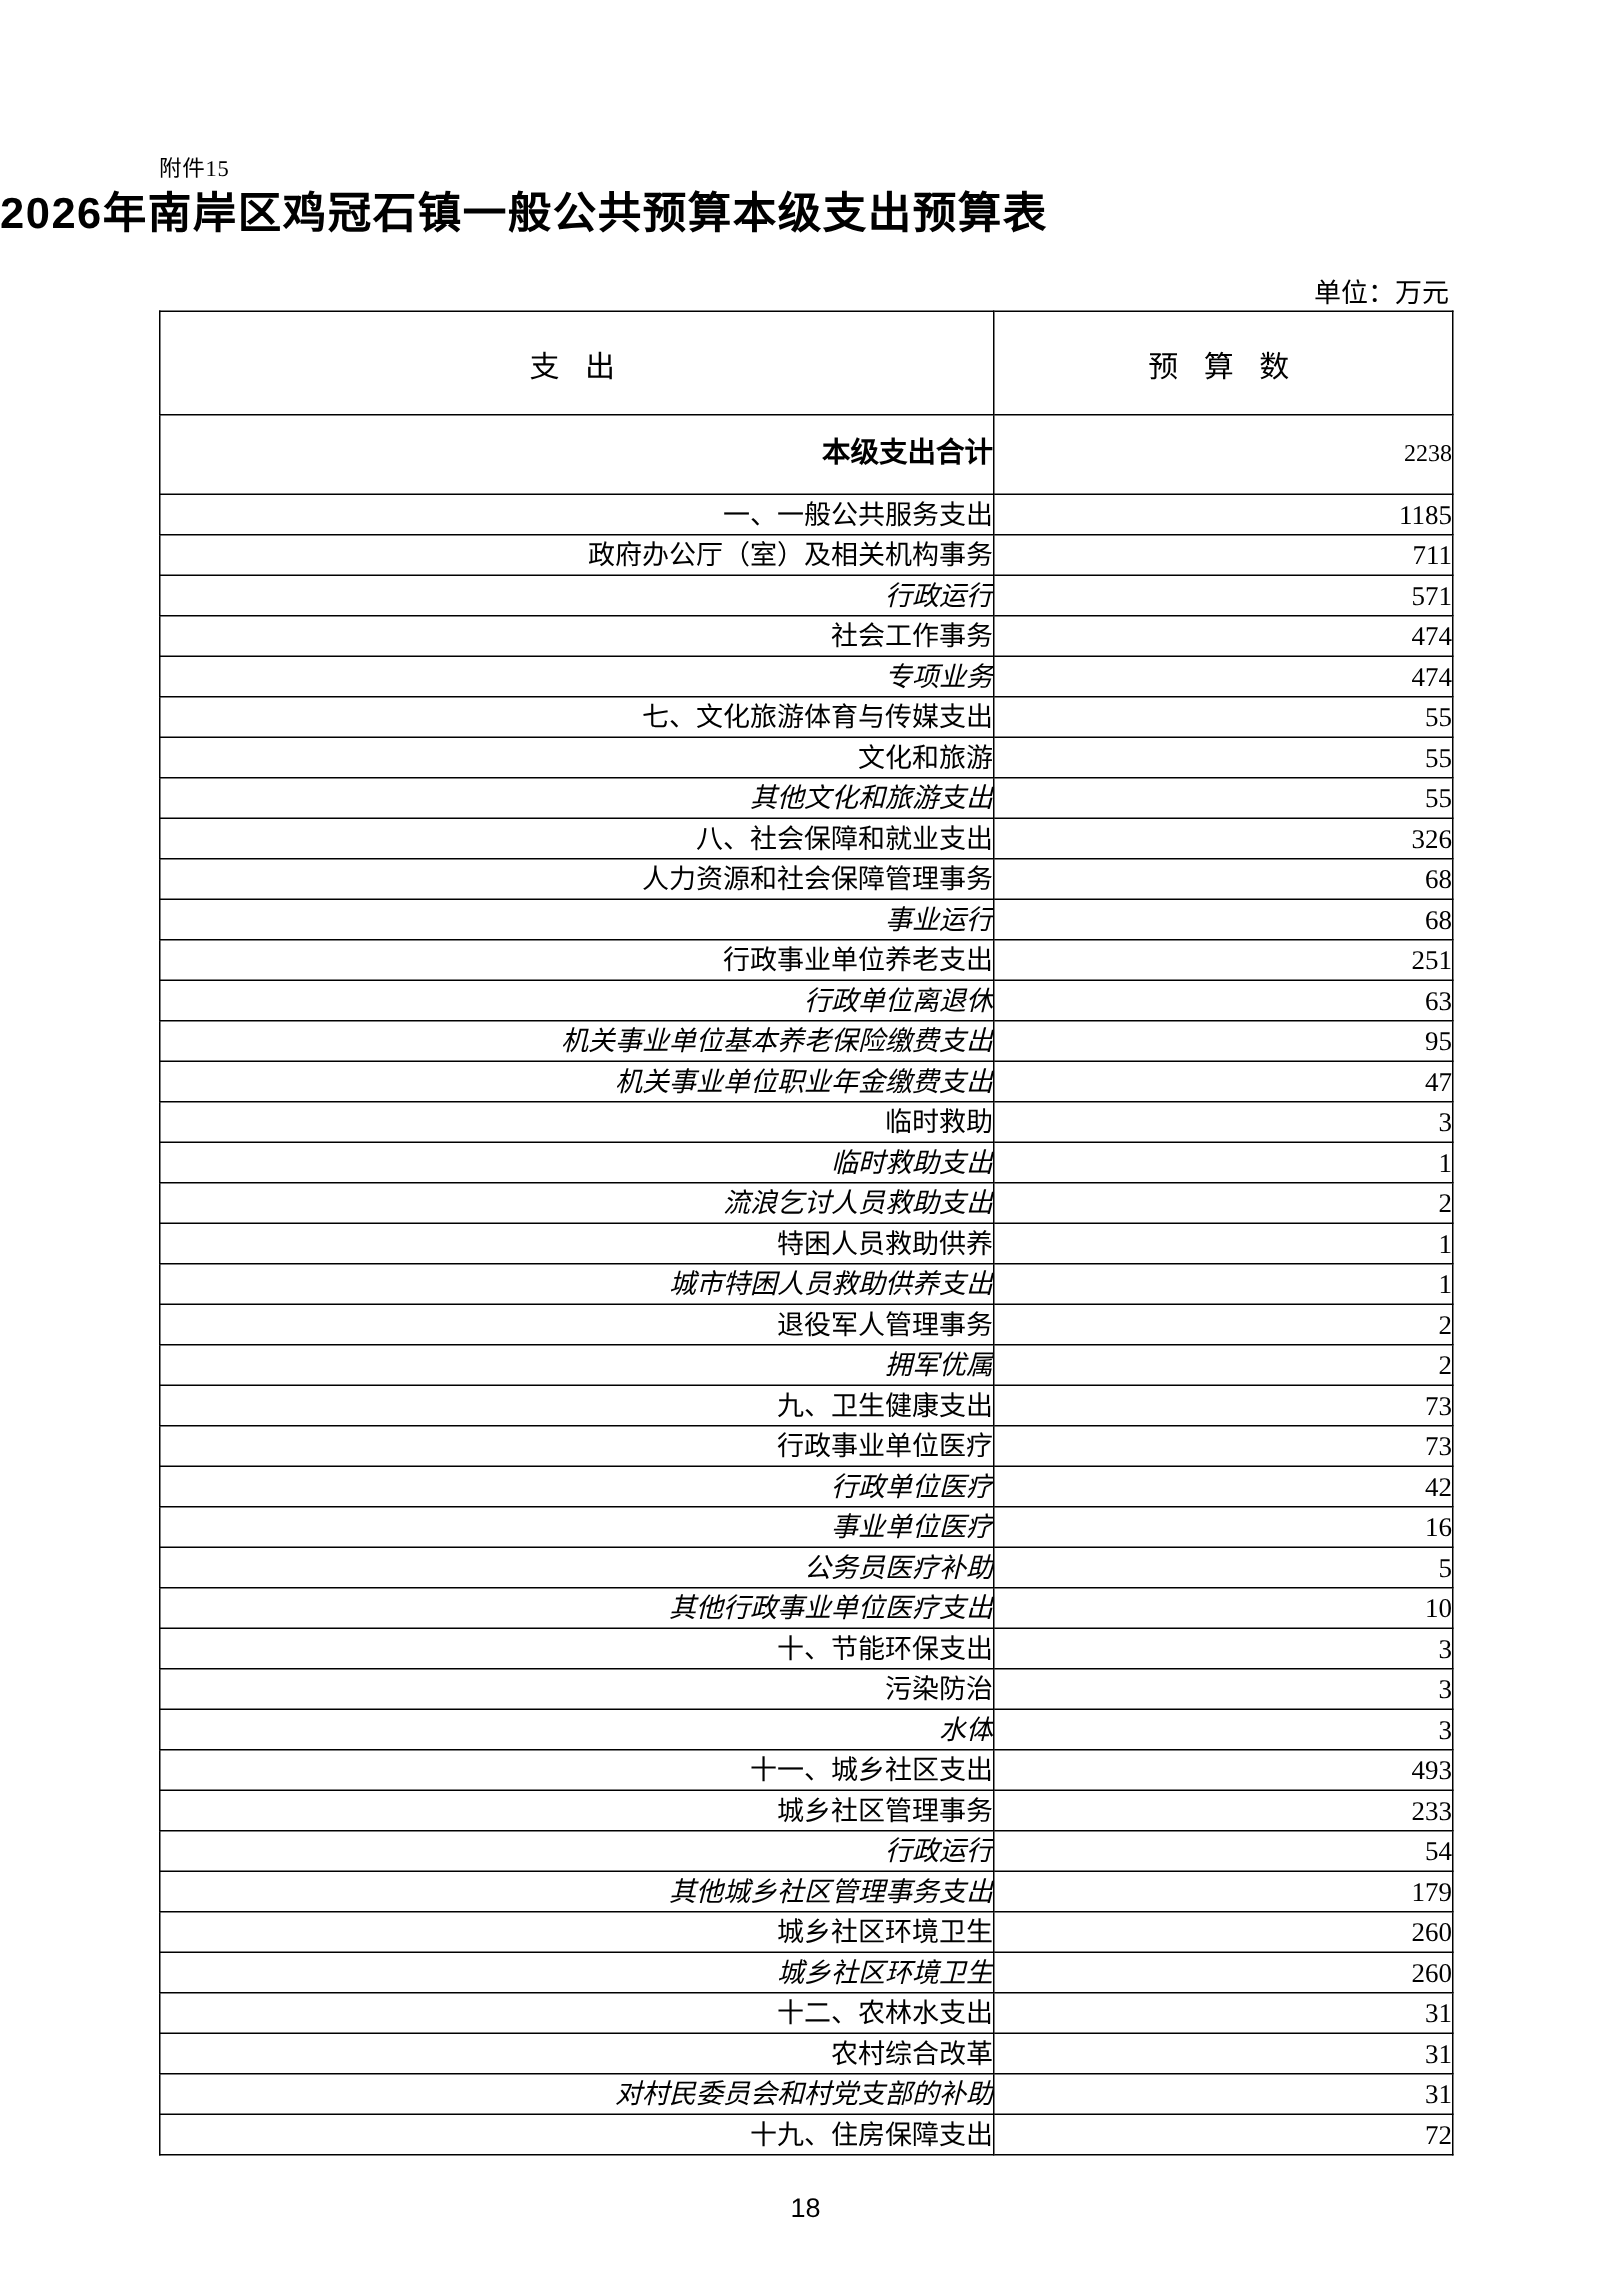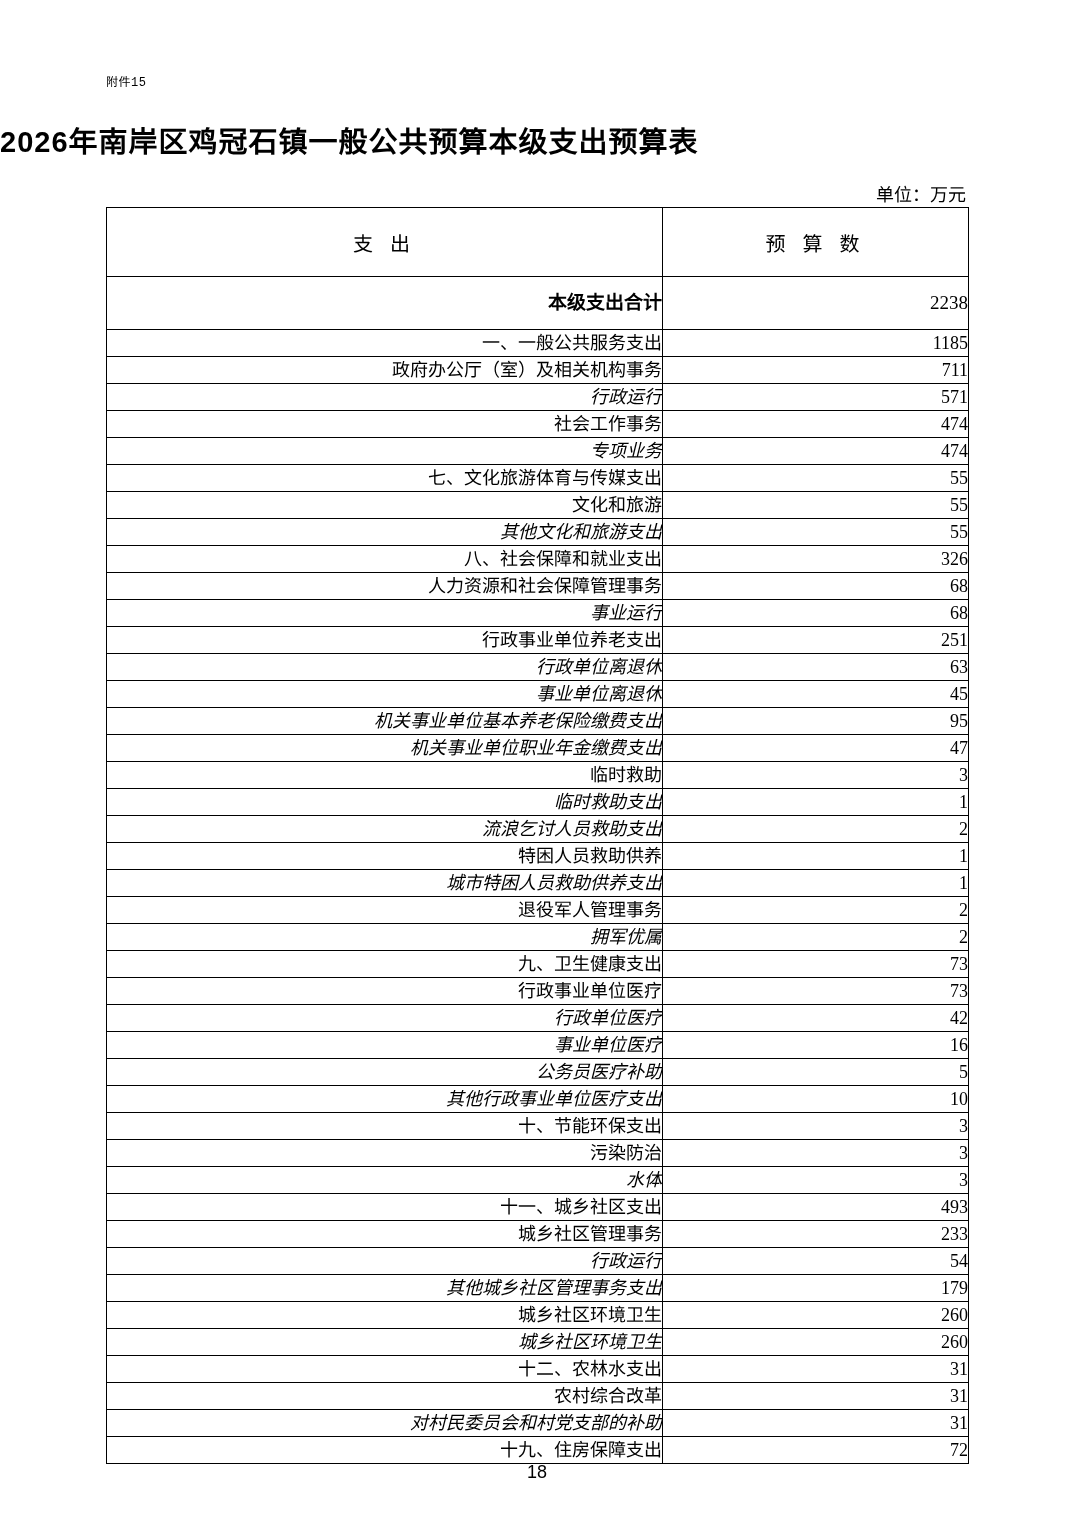--- a/index.html
+++ b/index.html
@@ -16,24 +16,24 @@
   }
   .page {
     width: 1074px;
     height: 1520px;
     box-sizing: border-box;
     padding: 0;
     position: relative;
   }
   .attachment-label {
     position: absolute;
-    top: 72px;
+    top: 100px;
     left: 106px;
-    font-size: 12px;
-    font-family: Liberation Mono, monospace;
+    font-size: 15px;
+    font-family: Liberation Serif, serif;
     letter-spacing: 0.5px;
   }
   .doc-title {
     position: absolute;
     top: 118px;
     left: 0;
     width: 1074px;
     text-align: left;
     font-size: 29px;
     font-weight: bold;
@@ -85,21 +85,21 @@
   td.amount {
     text-align: right;
     padding-right: 12px;
     height: 26px;
     line-height: 26px;
   }
   .lvl0 { padding-left: 10px; }
   .lvl1 { padding-left: 28px; }
   .lvl2 { padding-left: 48px; font-style: italic; }
   tr.total td.item { font-weight: bold; font-size: 19px; }
-  tr.total td.amount { font-size: 19px; margin-left: 24px; }
+  tr.total td.amount { font-size: 16px; margin-left: 24px; }
   .page-number {
     position: absolute;
     top: 1462px;
     left: 0;
     width: 1074px;
     text-align: center;
     font-size: 18px;
     font-family: "Liberation Sans", sans-serif;
   }
 </style>
@@ -176,24 +176,20 @@
         </tr>
         <tr>
           <td class="item lvl1">行政事业单位养老支出</td>
           <td class="amount">251</td>
         </tr>
         <tr>
           <td class="item lvl2">行政单位离退休</td>
           <td class="amount">63</td>
         </tr>
         <tr>
-          <td class="item lvl2">事业单位离退休</td>
-          <td class="amount">45</td>
-        </tr>
-        <tr>
           <td class="item lvl2">机关事业单位基本养老保险缴费支出</td>
           <td class="amount">95</td>
         </tr>
         <tr>
           <td class="item lvl2">机关事业单位职业年金缴费支出</td>
           <td class="amount">47</td>
         </tr>
         <tr>
           <td class="item lvl1">临时救助</td>
           <td class="amount">3</td>

